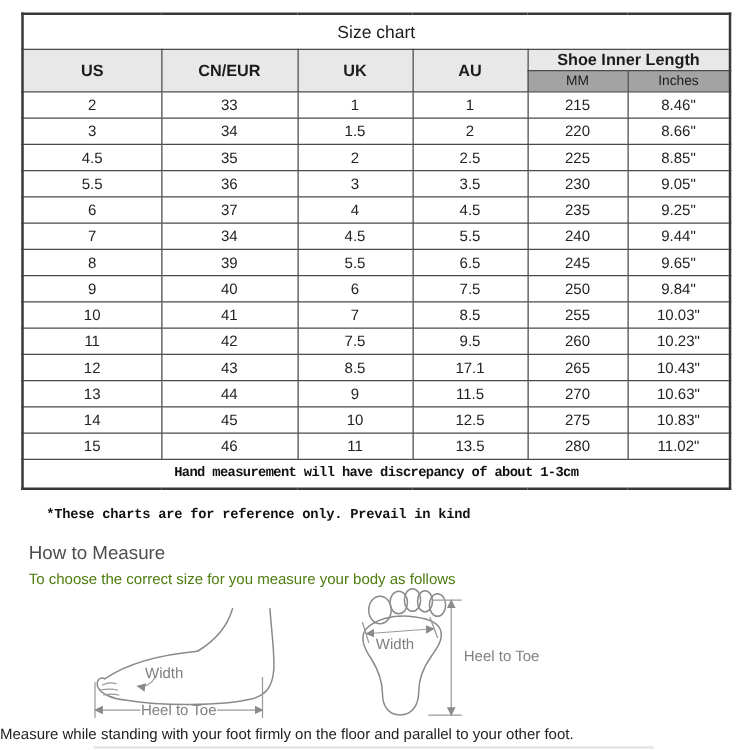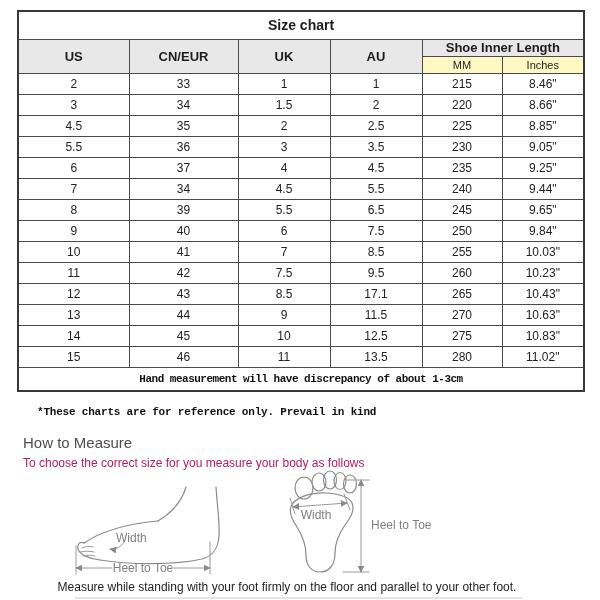--- a/index.html
+++ b/index.html
@@ -25,31 +25,31 @@
     border: 1px solid #4a4a4a;
     text-align: center;
     vertical-align: middle;
     padding: 0;
     color: #1c1c1c;
   }
   .size-table tr.title-row th {
     height: 28px;
     background: #ffffff;
     font-size: 14px;
-    font-weight: bold;
+    font-weight: normal;
     margin-left: 12px;
   }
   .size-table tr.head th {
     background: #e8e8e8;
     font-size: 13px;
     font-weight: bold;
     height: 17px;
   }
   .size-table tr.subhead th {
-    background: #fef9c3;
+    background: #a3a3a3;
     font-size: 11px;
     font-weight: normal;
     height: 17px;
   }
   .size-table tbody td {
     height: 21px;
     font-size: 12px;
     color: #222222;
   }
   .size-table tfoot td {
@@ -75,27 +75,27 @@
   .htm-heading {
     position: absolute;
     left: 23px; top: 434px;
     font-size: 15px;
     color: #4d4d4d;
   }
   .htm-subheading {
     position: absolute;
     left: 23px; top: 456px;
     font-size: 12px;
-    color: #be185d;
+    color: #4d7c0f;
   }
   .measure-caption {
     position: absolute;
     left: 0; top: 580px;
     width: 574px;
-    text-align: center;
+    text-align: left;
     font-size: 12px;
     color: #222222;
   }
   .bottom-faint-line {
     position: absolute;
     left: 75px; top: 597px;
     width: 448px; height: 2px;
     background: #e4e4e4;
   }
 

